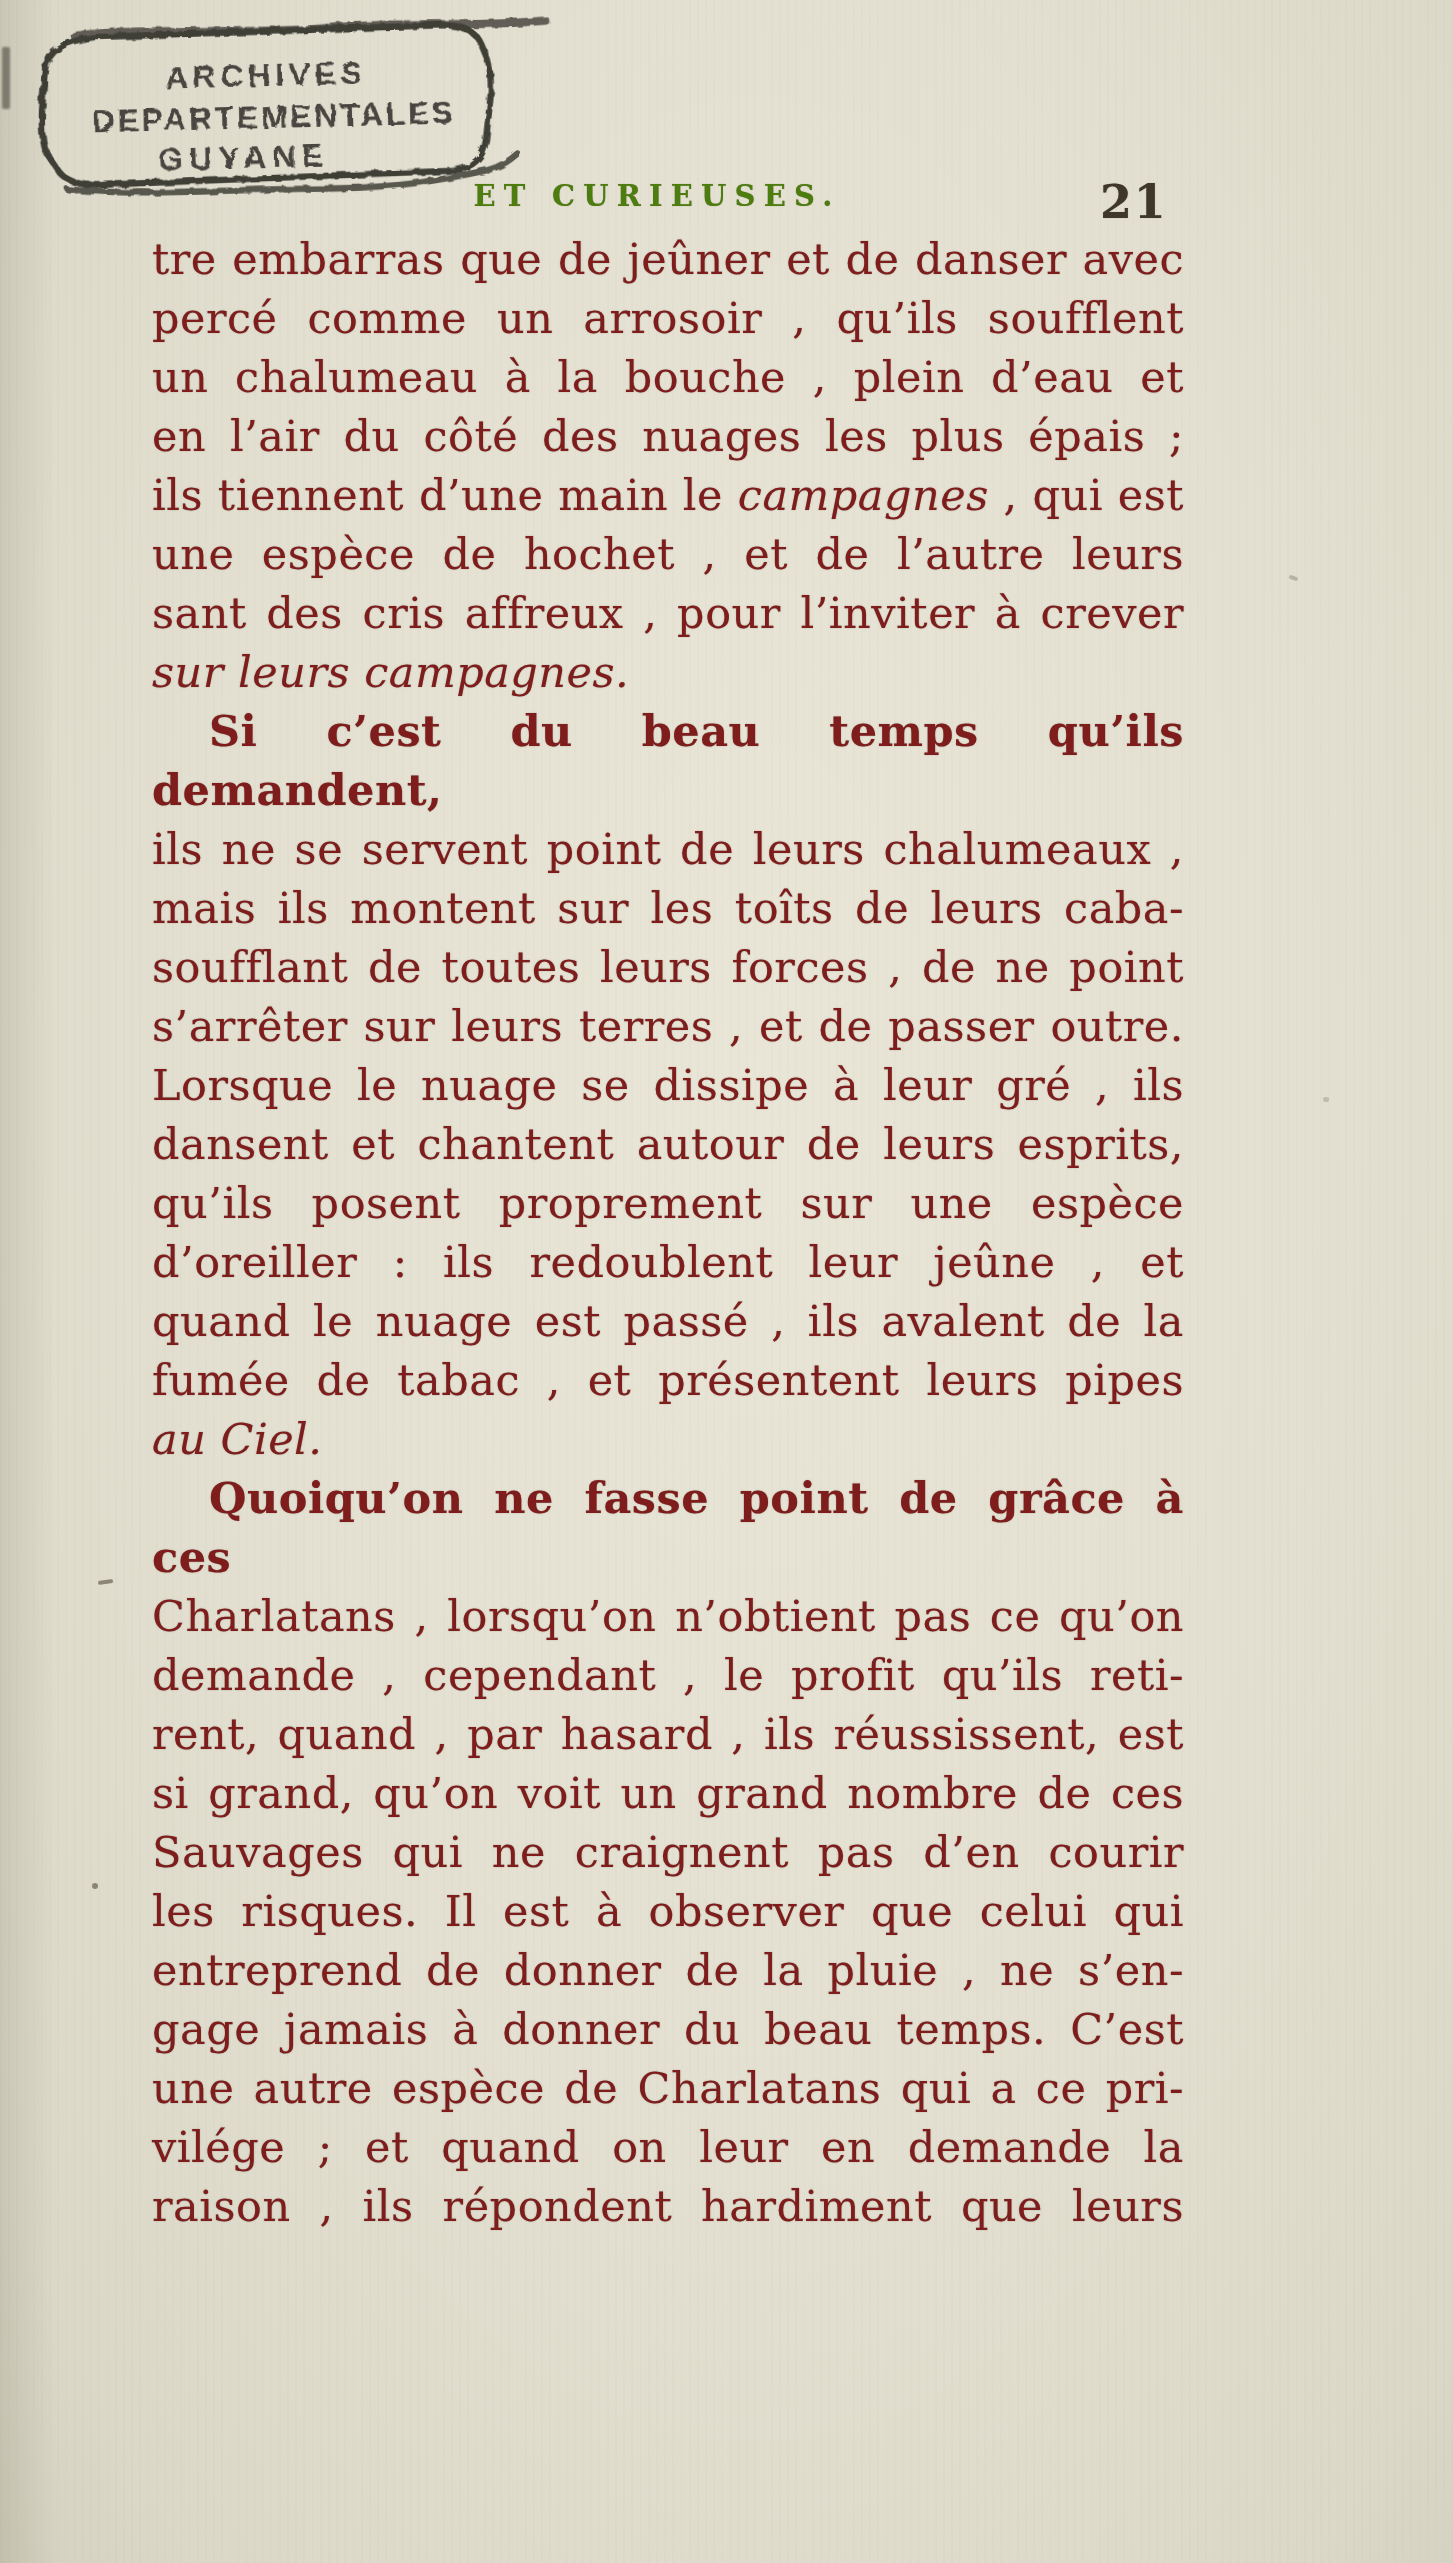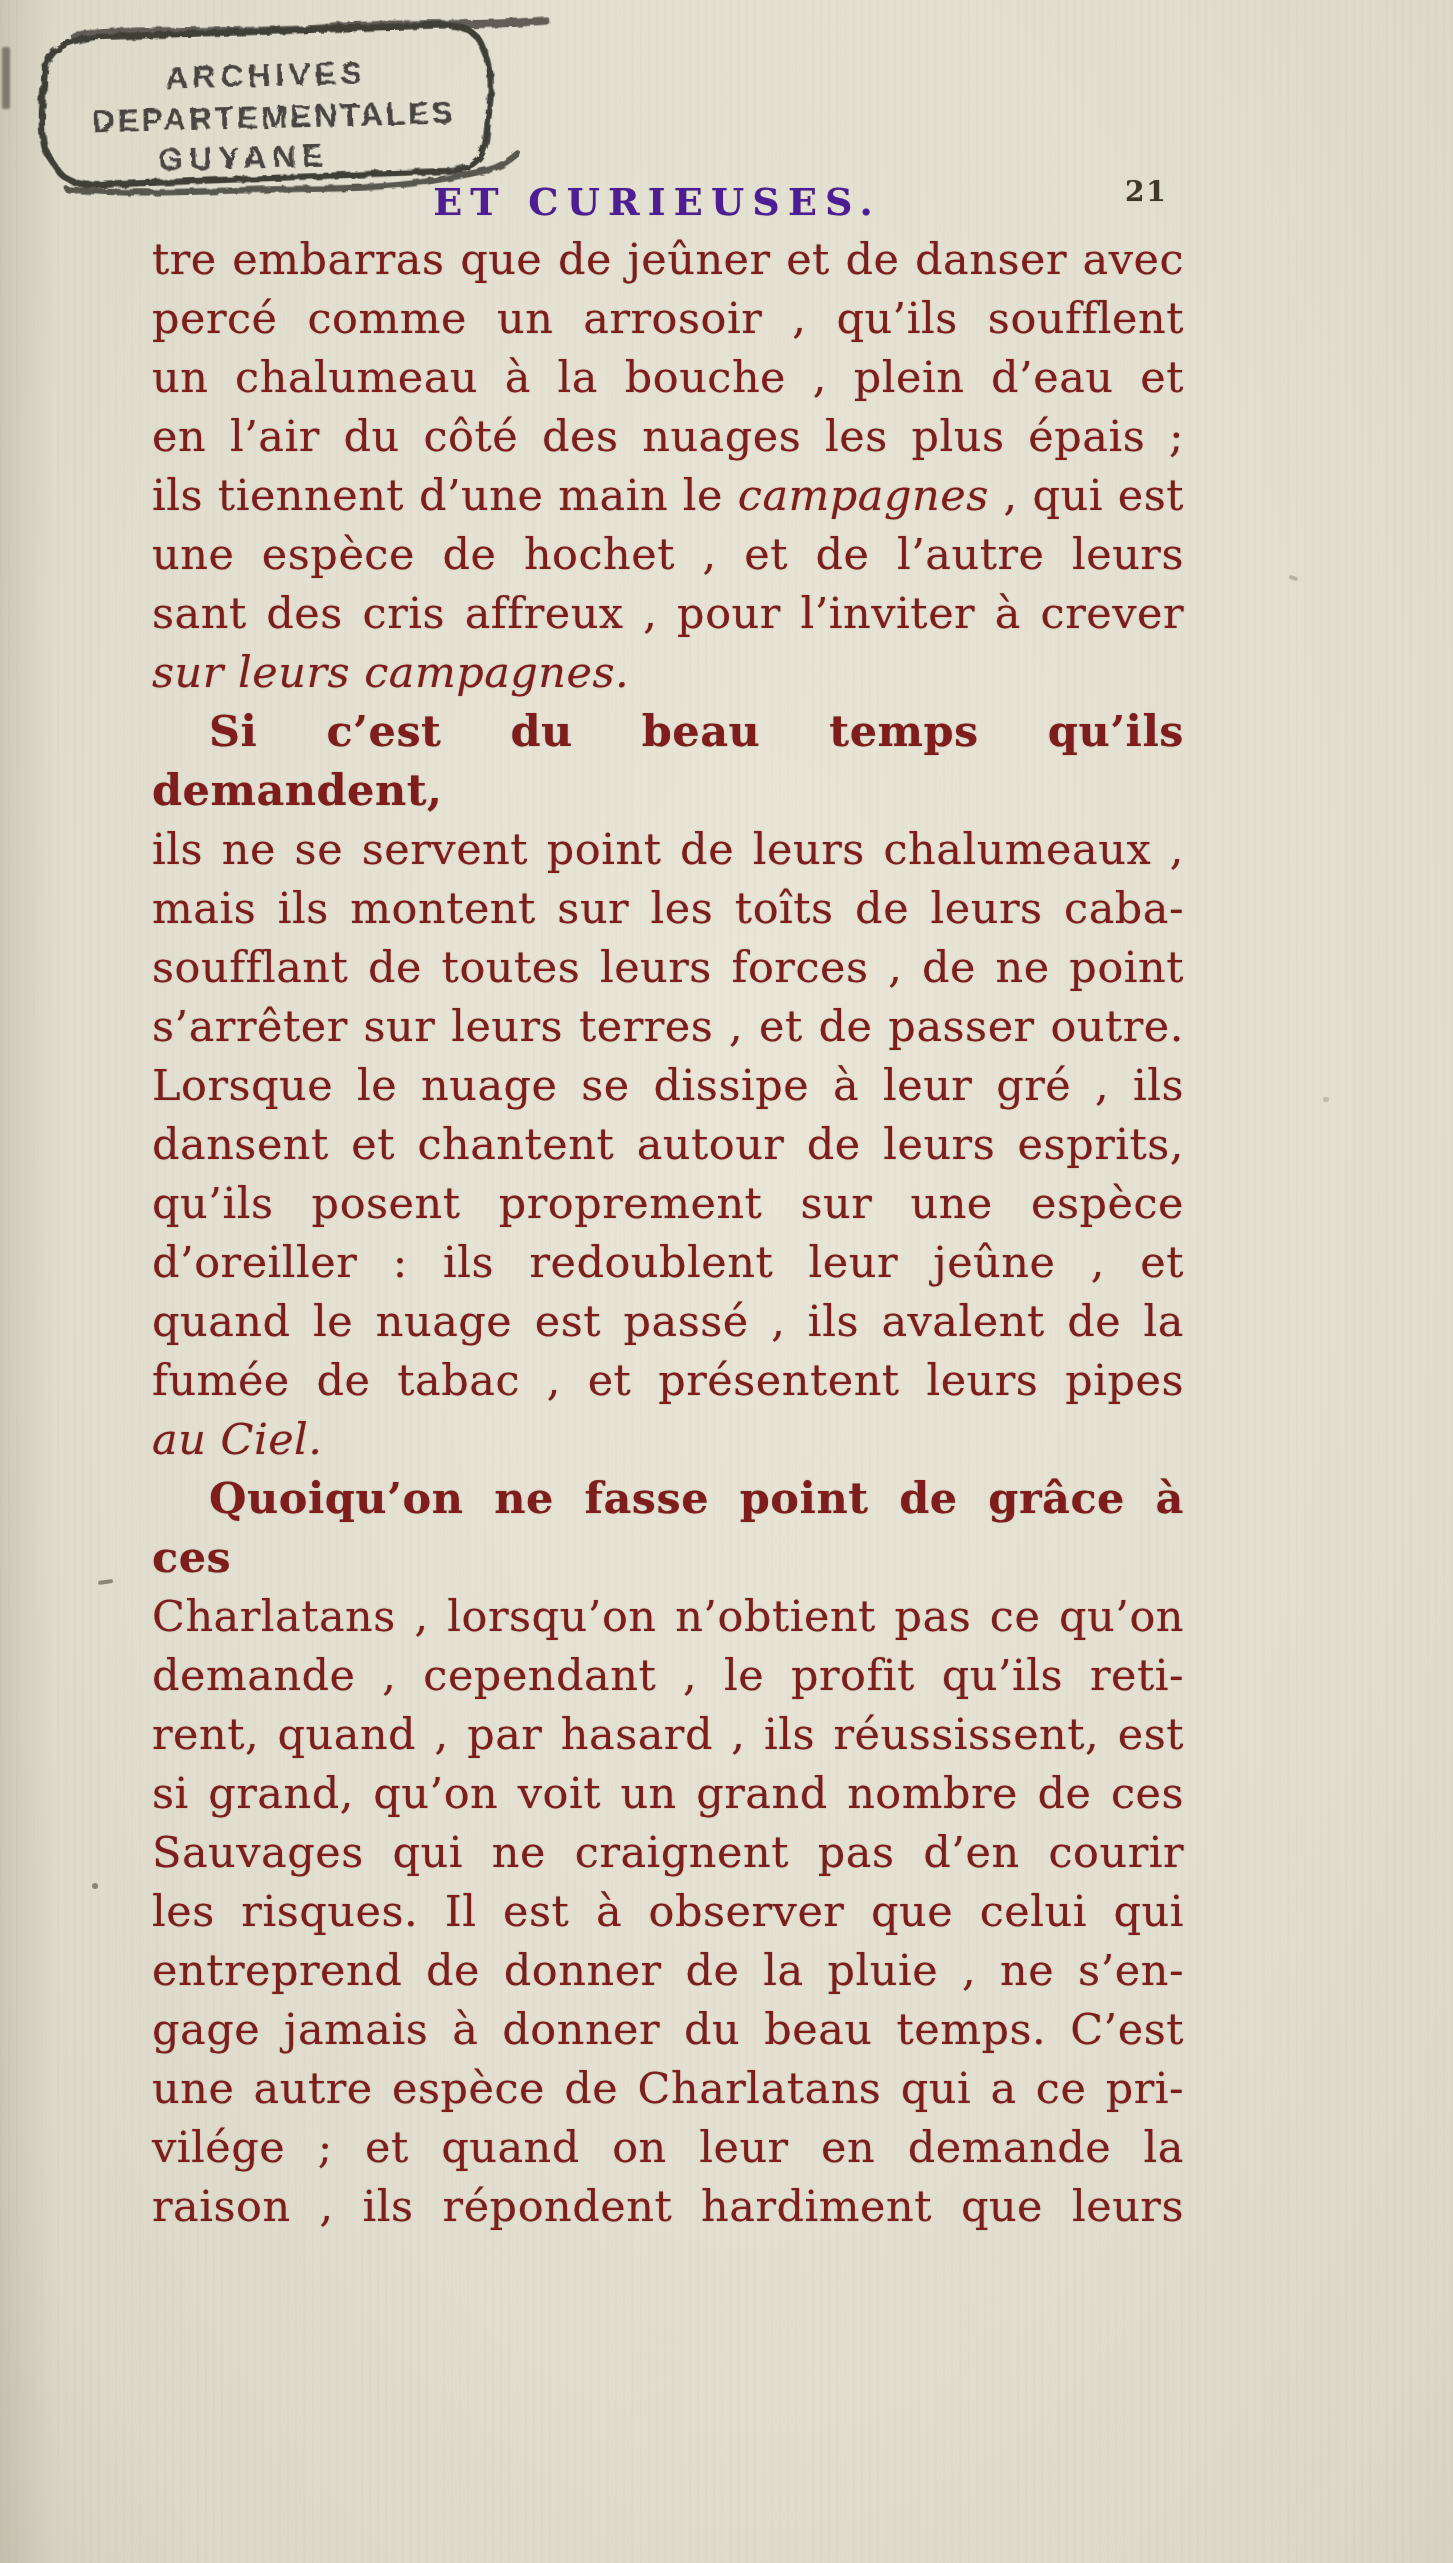--- a/index.html
+++ b/index.html
@@ -12,23 +12,23 @@
   }
   .page{position:absolute;inset:0;}
   
   .edge-shade{position:absolute;left:0;top:0;bottom:0;width:55px;
     background:linear-gradient(to right, rgba(110,105,85,.16), rgba(110,105,85,0));
     pointer-events:none;}
   .edge-mark{position:absolute;left:1.8px;top:47px;width:8.2px;height:62px;
     background:rgba(60,58,50,.55);border-radius:1.8px;filter:blur(0.9px);}
   
   .header{position:absolute;left:141px;top:179px;width:1032px;height:46px;}
-  .header-title{display:block;text-align:center;font-size:38px;font-weight:bold;
-    letter-spacing:8.2px;color:#4c1d95;text-shadow:0 0 0.9px rgba(67,59,44,.5);}
-  .page-number{position:absolute;right:5.5px;top:-3.6px;font-size:28px;font-weight:bold;
+  .header-title{display:block;text-align:center;font-size:29px;font-weight:bold;
+    letter-spacing:8.2px;color:#4d7c0f;text-shadow:0 0 0.9px rgba(67,59,44,.5);}
+  .page-number{position:absolute;right:5.5px;top:-3.6px;font-size:46px;font-weight:bold;
     color:#3f372a;letter-spacing:1.8px;text-shadow:0 0 0.9px rgba(63,55,42,.5);}
   
   .text-block{position:absolute;left:152px;top:230px;width:1032px;
     font-size:43px;line-height:59px;color:#7f1d1d;letter-spacing:0.5px;
     text-shadow:0 0 1.2px rgba(64,57,45,.5);}
   .line{width:100%;text-align:justify;text-align-last:justify;}
   .line.end{text-align:left;text-align-last:left;font-style:italic;}
   .line.indent{text-indent:57px;font-weight:bold;}
   .it{font-style:italic;}
   

